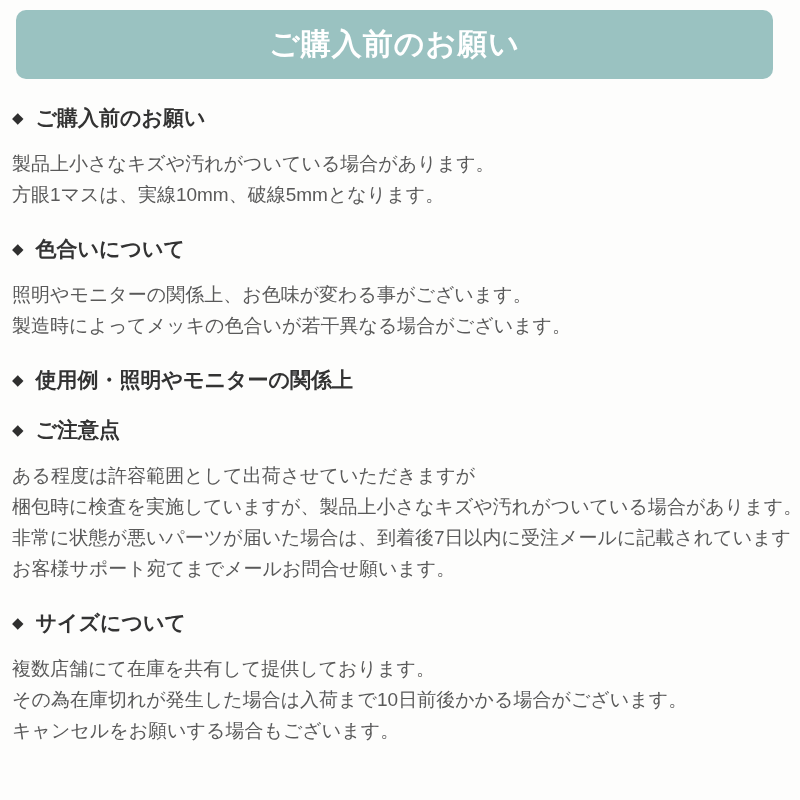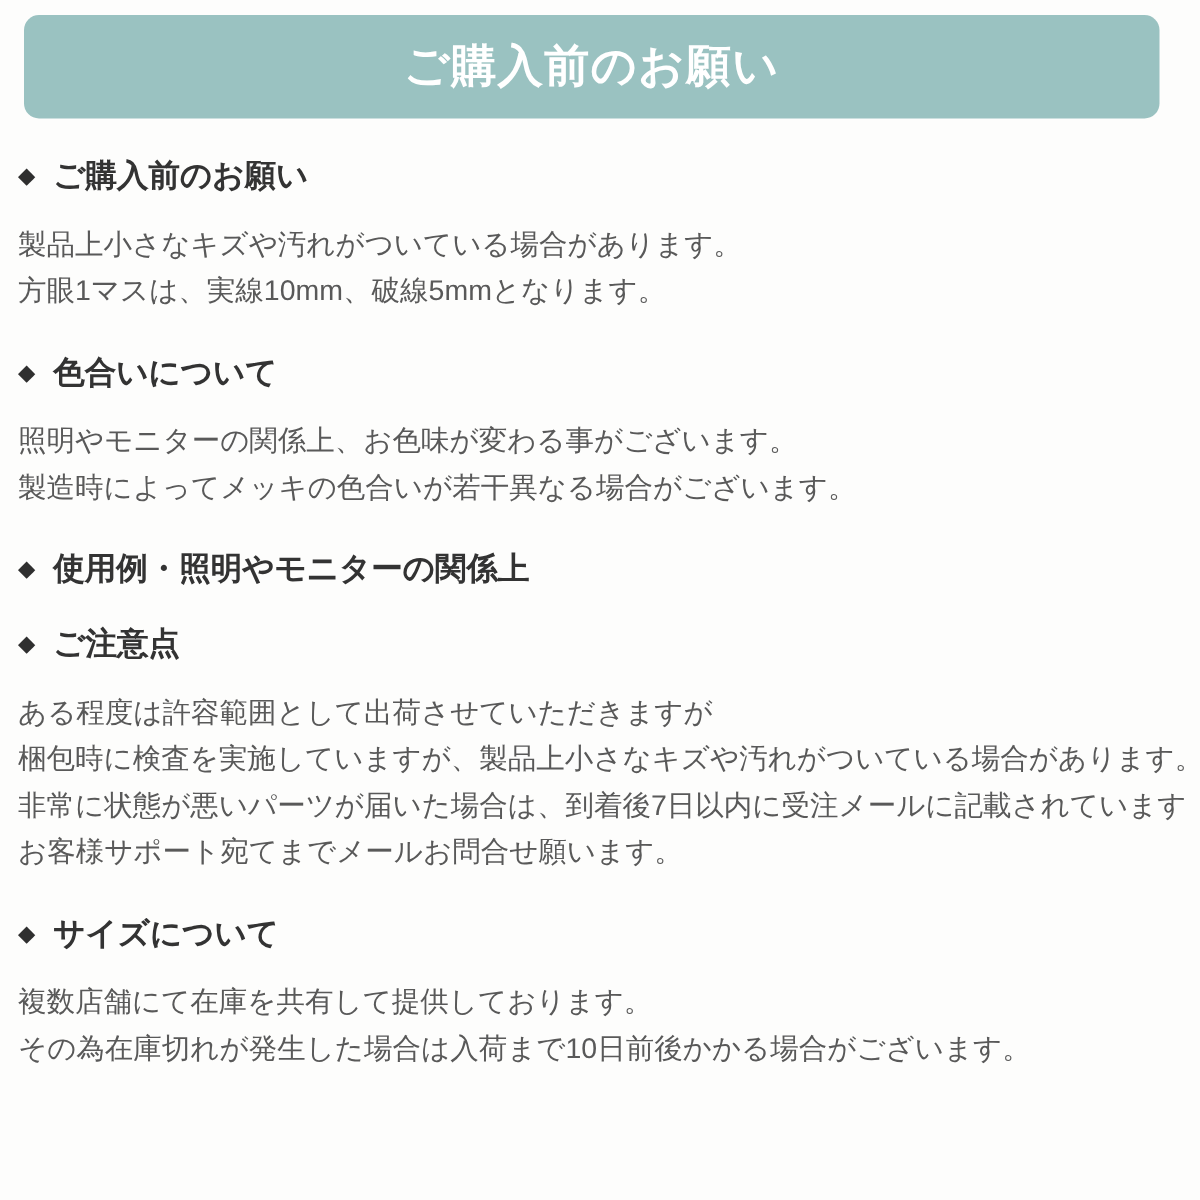--- a/index.html
+++ b/index.html
@@ -98,15 +98,16 @@
     <p class="line">お客様サポート宛てまでメールお問合せ願います。</p>
   </section>
 
   <section>
     <h2 class="sec-head">
       <span class="diamond">◆</span>
       <span>サイズについて</span>
     </h2>
     <p class="line">複数店舗にて在庫を共有して提供しております。</p>
     <p class="line">その為在庫切れが発生した場合は入荷まで10日前後かかる場合がございます。</p>
+    <p class="line">キャンセルをお願いする場合もございます。</p>
   </section>
 
 </main>
 
 </body></html>

